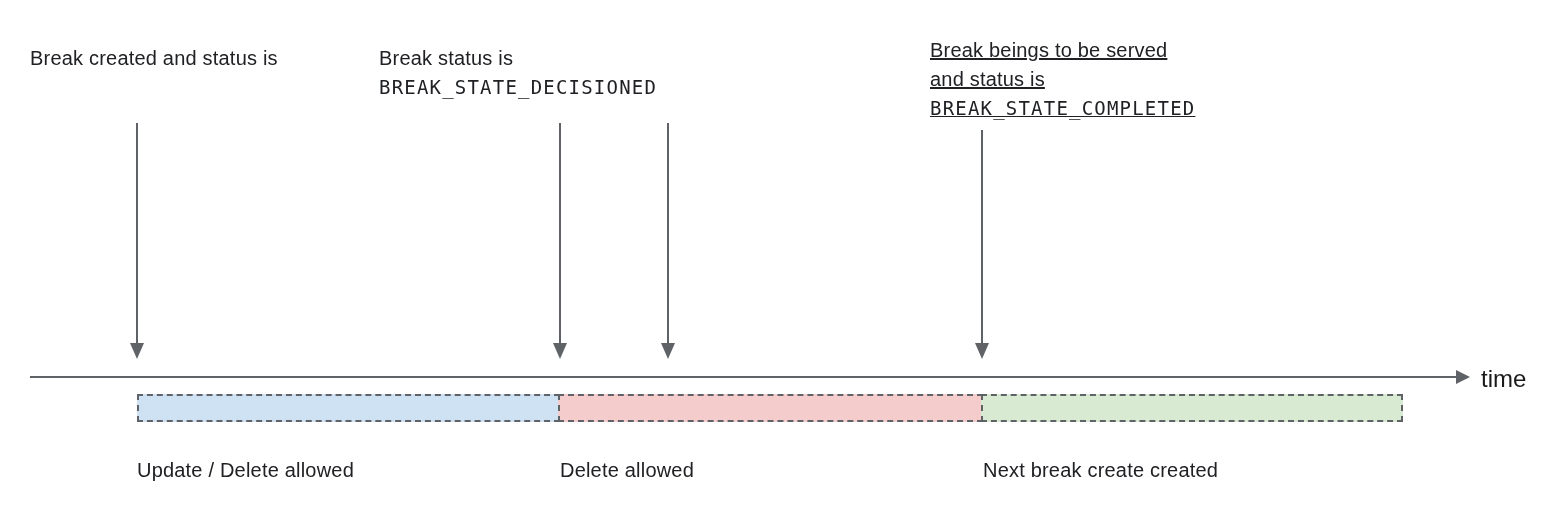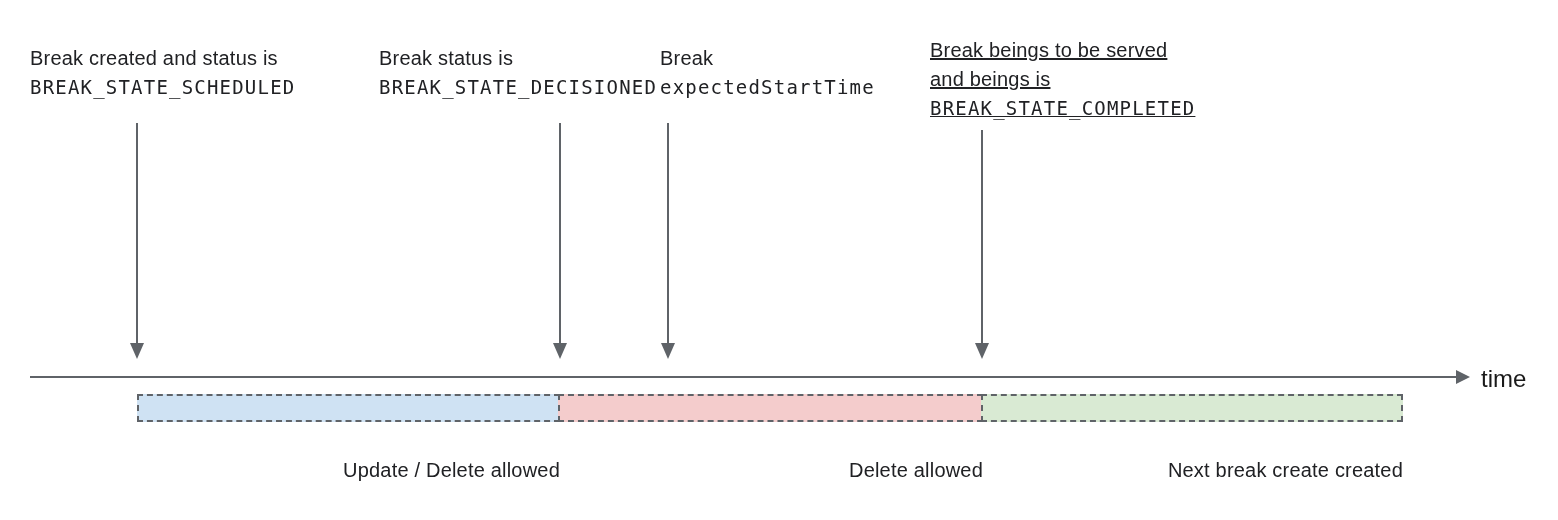--- a/index.html
+++ b/index.html
@@ -69,47 +69,42 @@
     height: 28px;
     box-sizing: border-box;
     border: 2px dashed #5f6368;
   }
   
   .seg-label {
     position: absolute;
     top: 459px;
     font-size: 20px;
     letter-spacing: 0.2px;
-    text-align: right;
+    text-align: left;
     white-space: nowrap;
   }
 </style>
 </head>
 <body>
 
 <div class="canvas">
 
   <div class="ann" style="left:30px; top:44px;">
     <div class="ann-line">Break created and status is</div>
-    <div class="ann-code">BREAK_STATE_SCHEDULED</div>
   </div>
 
   <div class="ann" style="left:352px; top:44px;margin-left:27px;">
     <div class="ann-line">Break status is</div>
     <div class="ann-code">BREAK_STATE_DECISIONED</div>
   </div>
 
-  <div class="ann" style="left:660px; top:44px;">
-    <div class="ann-line">Break</div>
-    <div class="ann-code">expectedStartTime</div>
-  </div>
 
   <div class="ann" style="left:930px; top:36px;text-decoration:underline;">
     <div class="ann-line">Break beings to be served</div>
-    <div class="ann-line">and beings is</div>
+    <div class="ann-line">and status is</div>
     <div class="ann-code">BREAK_STATE_COMPLETED</div>
   </div>
 
   <div class="varrow" style="left:130px; top:123px; height:236px;">
     <div class="varrow-line"></div>
     <div class="varrow-head"></div>
   </div>
   <div class="varrow" style="left:553px; top:123px; height:236px;">
     <div class="varrow-line"></div>
     <div class="varrow-head"></div>

